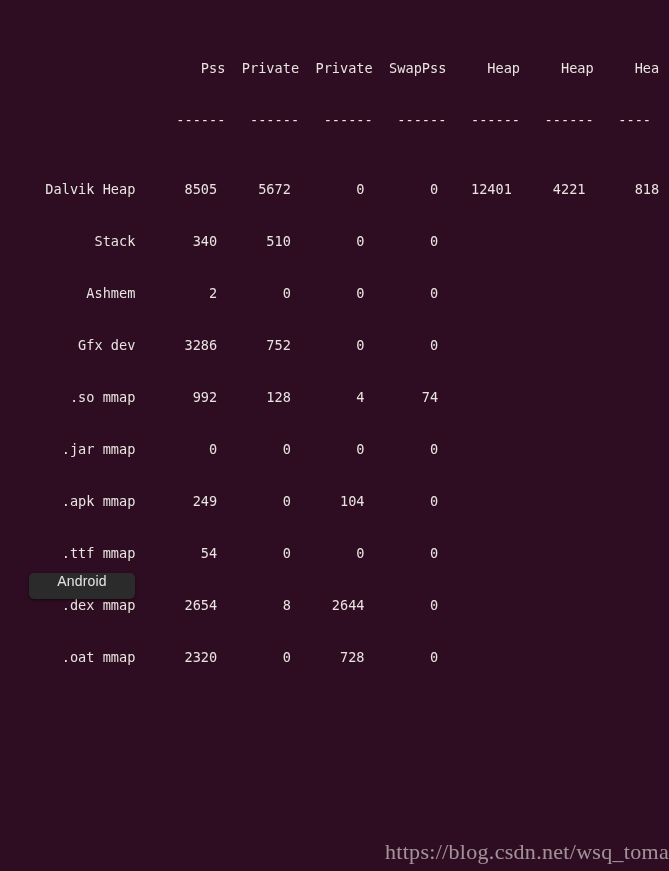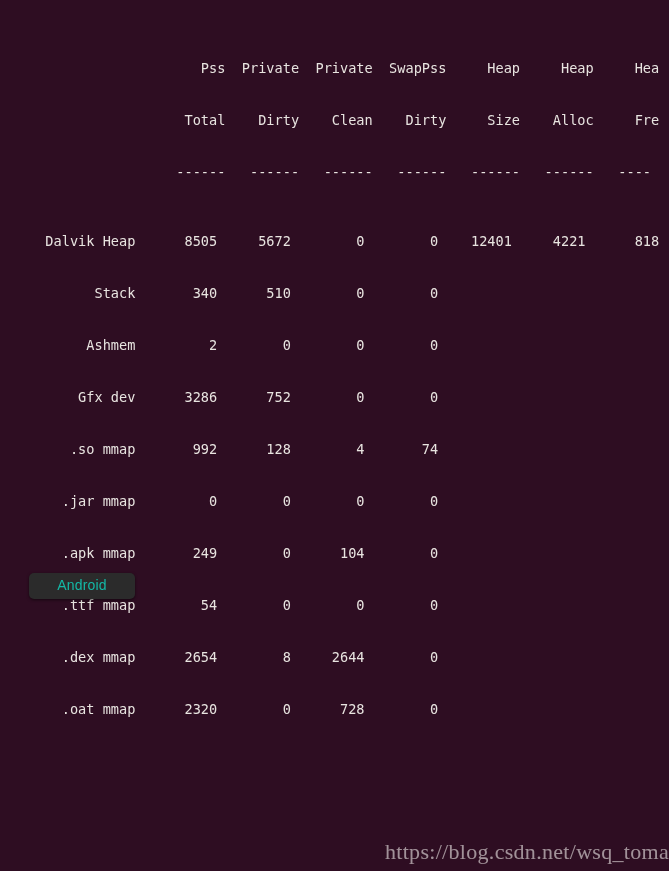--- a/index.html
+++ b/index.html
@@ -29,25 +29,25 @@
   .clip-top{margin-top:-4px;}
 
   
   #android-tip{
     position:absolute;
     left:0px; top:573px;
     width:106px; height:26px;
     background:#2b2b2b;
     border-radius:5px;
     box-shadow:0 1px 3px rgba(0,0,0,.55);
-    display:flex;align-items:center;justify-content:center;
+    display:flex;justify-content:center;
     font-family:"Liberation Sans","DejaVu Sans",sans-serif;
     font-size:14px;
     letter-spacing:.2px;
-    color:#14b8a6;
+    color:#e5e5e5;
     white-space:nowrap;
   }
 
   
   #watermark{
     position:absolute;
     left:356px; top:843px;
     font-family:"Liberation Serif","DejaVu Serif",serif;
     font-size:22px;
     color:rgba(233,228,226,.62);
@@ -55,21 +55,20 @@
     letter-spacing:.3px;
     pointer-events:none;
   }
 </style>
 </head>
 <body>
 
 <div id="term">
 
   <div class="line clip-top">                     Pss  Private  Private  SwapPss     Heap     Heap     Hea</div>
-  <div class="line">                   Total    Dirty    Clean    Dirty     Size    Alloc     Fre</div>
   <div class="line">                  ------   ------   ------   ------   ------   ------   ----</div>
 
   <div class="line">  Dalvik Heap      8505     5672        0        0    12401     4221      818</div>
   <div class="line">        Stack       340      510        0        0</div>
   <div class="line">       Ashmem         2        0        0        0</div>
   <div class="line">      Gfx dev      3286      752        0        0</div>
   <div class="line">     .so mmap       992      128        4       74</div>
   <div class="line">    .jar mmap         0        0        0        0</div>
   <div class="line">    .apk mmap       249        0      104        0</div>
   <div class="line">    .ttf mmap        54        0        0        0</div>

